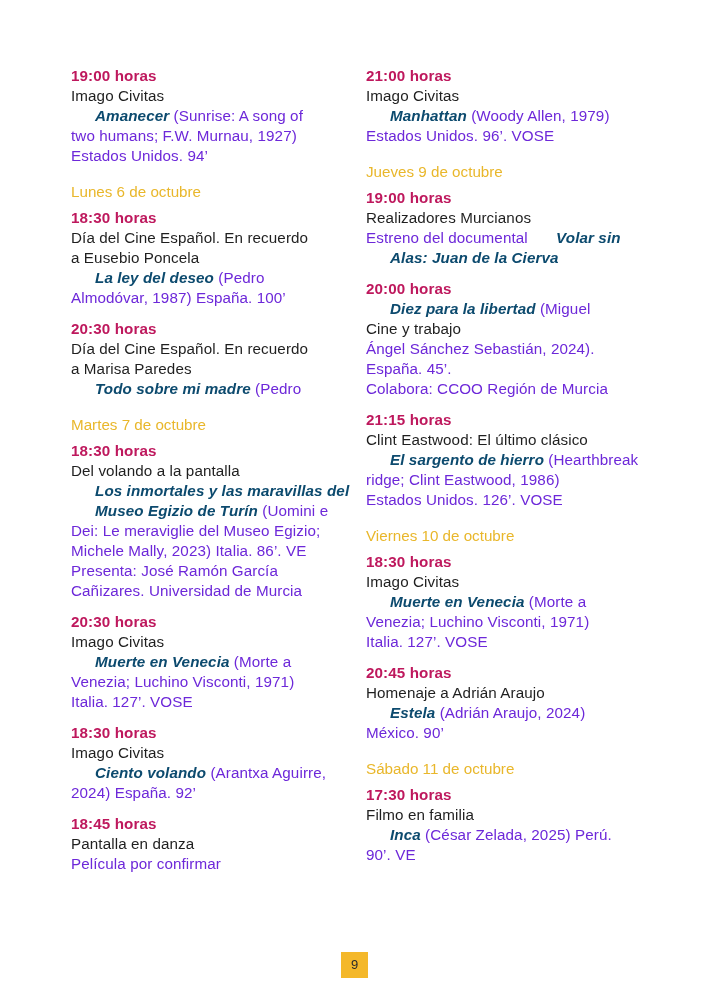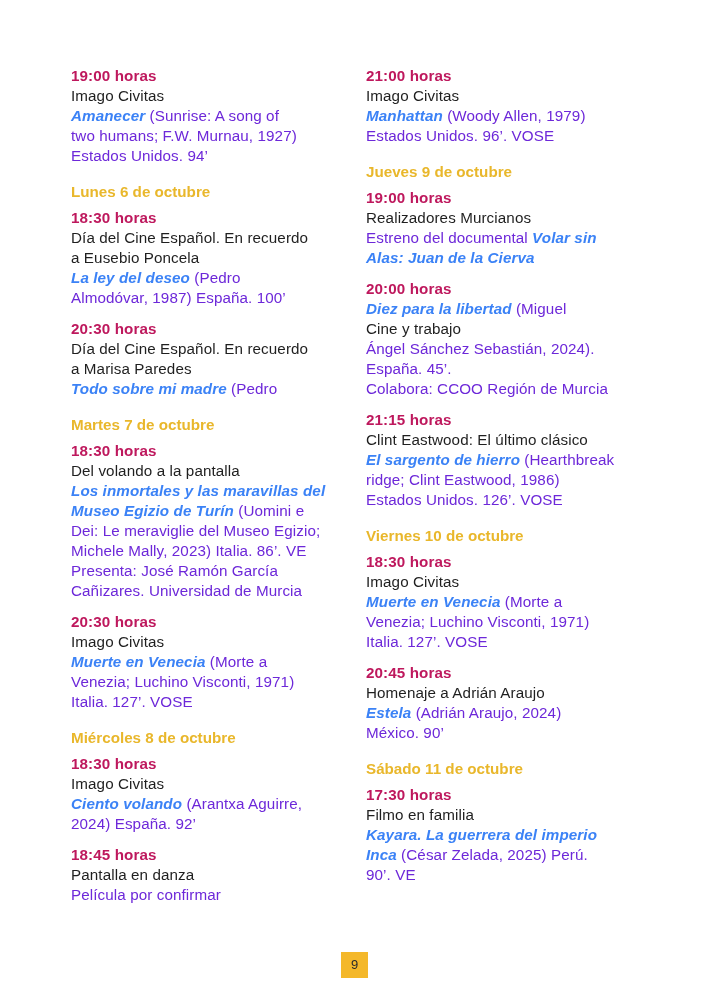--- a/index.html
+++ b/index.html
@@ -8,23 +8,23 @@
       font-family: "Liberation Sans", "DejaVu Sans", sans-serif;
       color: #1f1f1f;
     }
     .col { position: absolute; top: 66px; width: 280px; }
     .col.left { left: 71px; }
     .col.right { left: 366px; }
     .event { margin-bottom: 11px; }
     .line { font-size: 15.2px; line-height: 20px; white-space: nowrap; letter-spacing: 0.1px; }
     .time { color: #be185d; font-weight: bold; }
     .series { color: #1f1f1f; }
-    .title { font-weight: bold; font-style: italic; color: #3b82f6; }
+    .title { font-weight: bold; font-style: italic; color: #0c4a6e; margin-left: 24px; }
     .info { color: #6d28d9; }
-    .day { color: #e9b72b; font-weight: bold; font-size: 15.2px; line-height: 20px; margin: 16px 0 6px 0; }
+    .day { color: #e9b72b; font-weight: normal; font-size: 15.2px; line-height: 20px; margin: 16px 0 6px 0; }
     .page-num {
       position: absolute; left: 341px; top: 952px; width: 27px; height: 26px;
       background: #f4b82a; color: #2b2b2b; font-size: 13px; text-align: center; line-height: 26px;
     }
   </style>
 </head>
 <body>
 
 <div class="col left" id="col-left">
     <div class="event">
@@ -59,21 +59,20 @@
       <div class="line"><span class="info">Presenta: José Ramón García</span></div>
       <div class="line"><span class="info">Cañizares. Universidad de Murcia</span></div>
     </div>
     <div class="event">
       <div class="line time">20:30 horas</div>
       <div class="line series">Imago Civitas</div>
       <div class="line"><span class="title">Muerte en Venecia</span><span class="info"> (Morte a</span></div>
       <div class="line"><span class="info">Venezia; Luchino Visconti, 1971)</span></div>
       <div class="line"><span class="info">Italia. 127’. VOSE</span></div>
     </div>
-    <div class="day">Miércoles 8 de octubre</div>
     <div class="event">
       <div class="line time">18:30 horas</div>
       <div class="line series">Imago Civitas</div>
       <div class="line"><span class="title">Ciento volando</span><span class="info"> (Arantxa Aguirre,</span></div>
       <div class="line"><span class="info">2024) España. 92’</span></div>
     </div>
     <div class="event">
       <div class="line time">18:45 horas</div>
       <div class="line series">Pantalla en danza</div>
       <div class="line"><span class="info">Película por confirmar</span></div>
@@ -119,18 +118,17 @@
     <div class="event">
       <div class="line time">20:45 horas</div>
       <div class="line series">Homenaje a Adrián Araujo</div>
       <div class="line"><span class="title">Estela</span><span class="info"> (Adrián Araujo, 2024)</span></div>
       <div class="line"><span class="info">México. 90’</span></div>
     </div>
     <div class="day">Sábado 11 de octubre</div>
     <div class="event">
       <div class="line time">17:30 horas</div>
       <div class="line series">Filmo en familia</div>
-      <div class="line"><span class="title">Kayara. La guerrera del imperio</span></div>
       <div class="line"><span class="title">Inca</span><span class="info"> (César Zelada, 2025) Perú.</span></div>
       <div class="line"><span class="info">90’. VE</span></div>
     </div>
   </div>
 <div class="page-num">9</div>
 
 </body></html>

